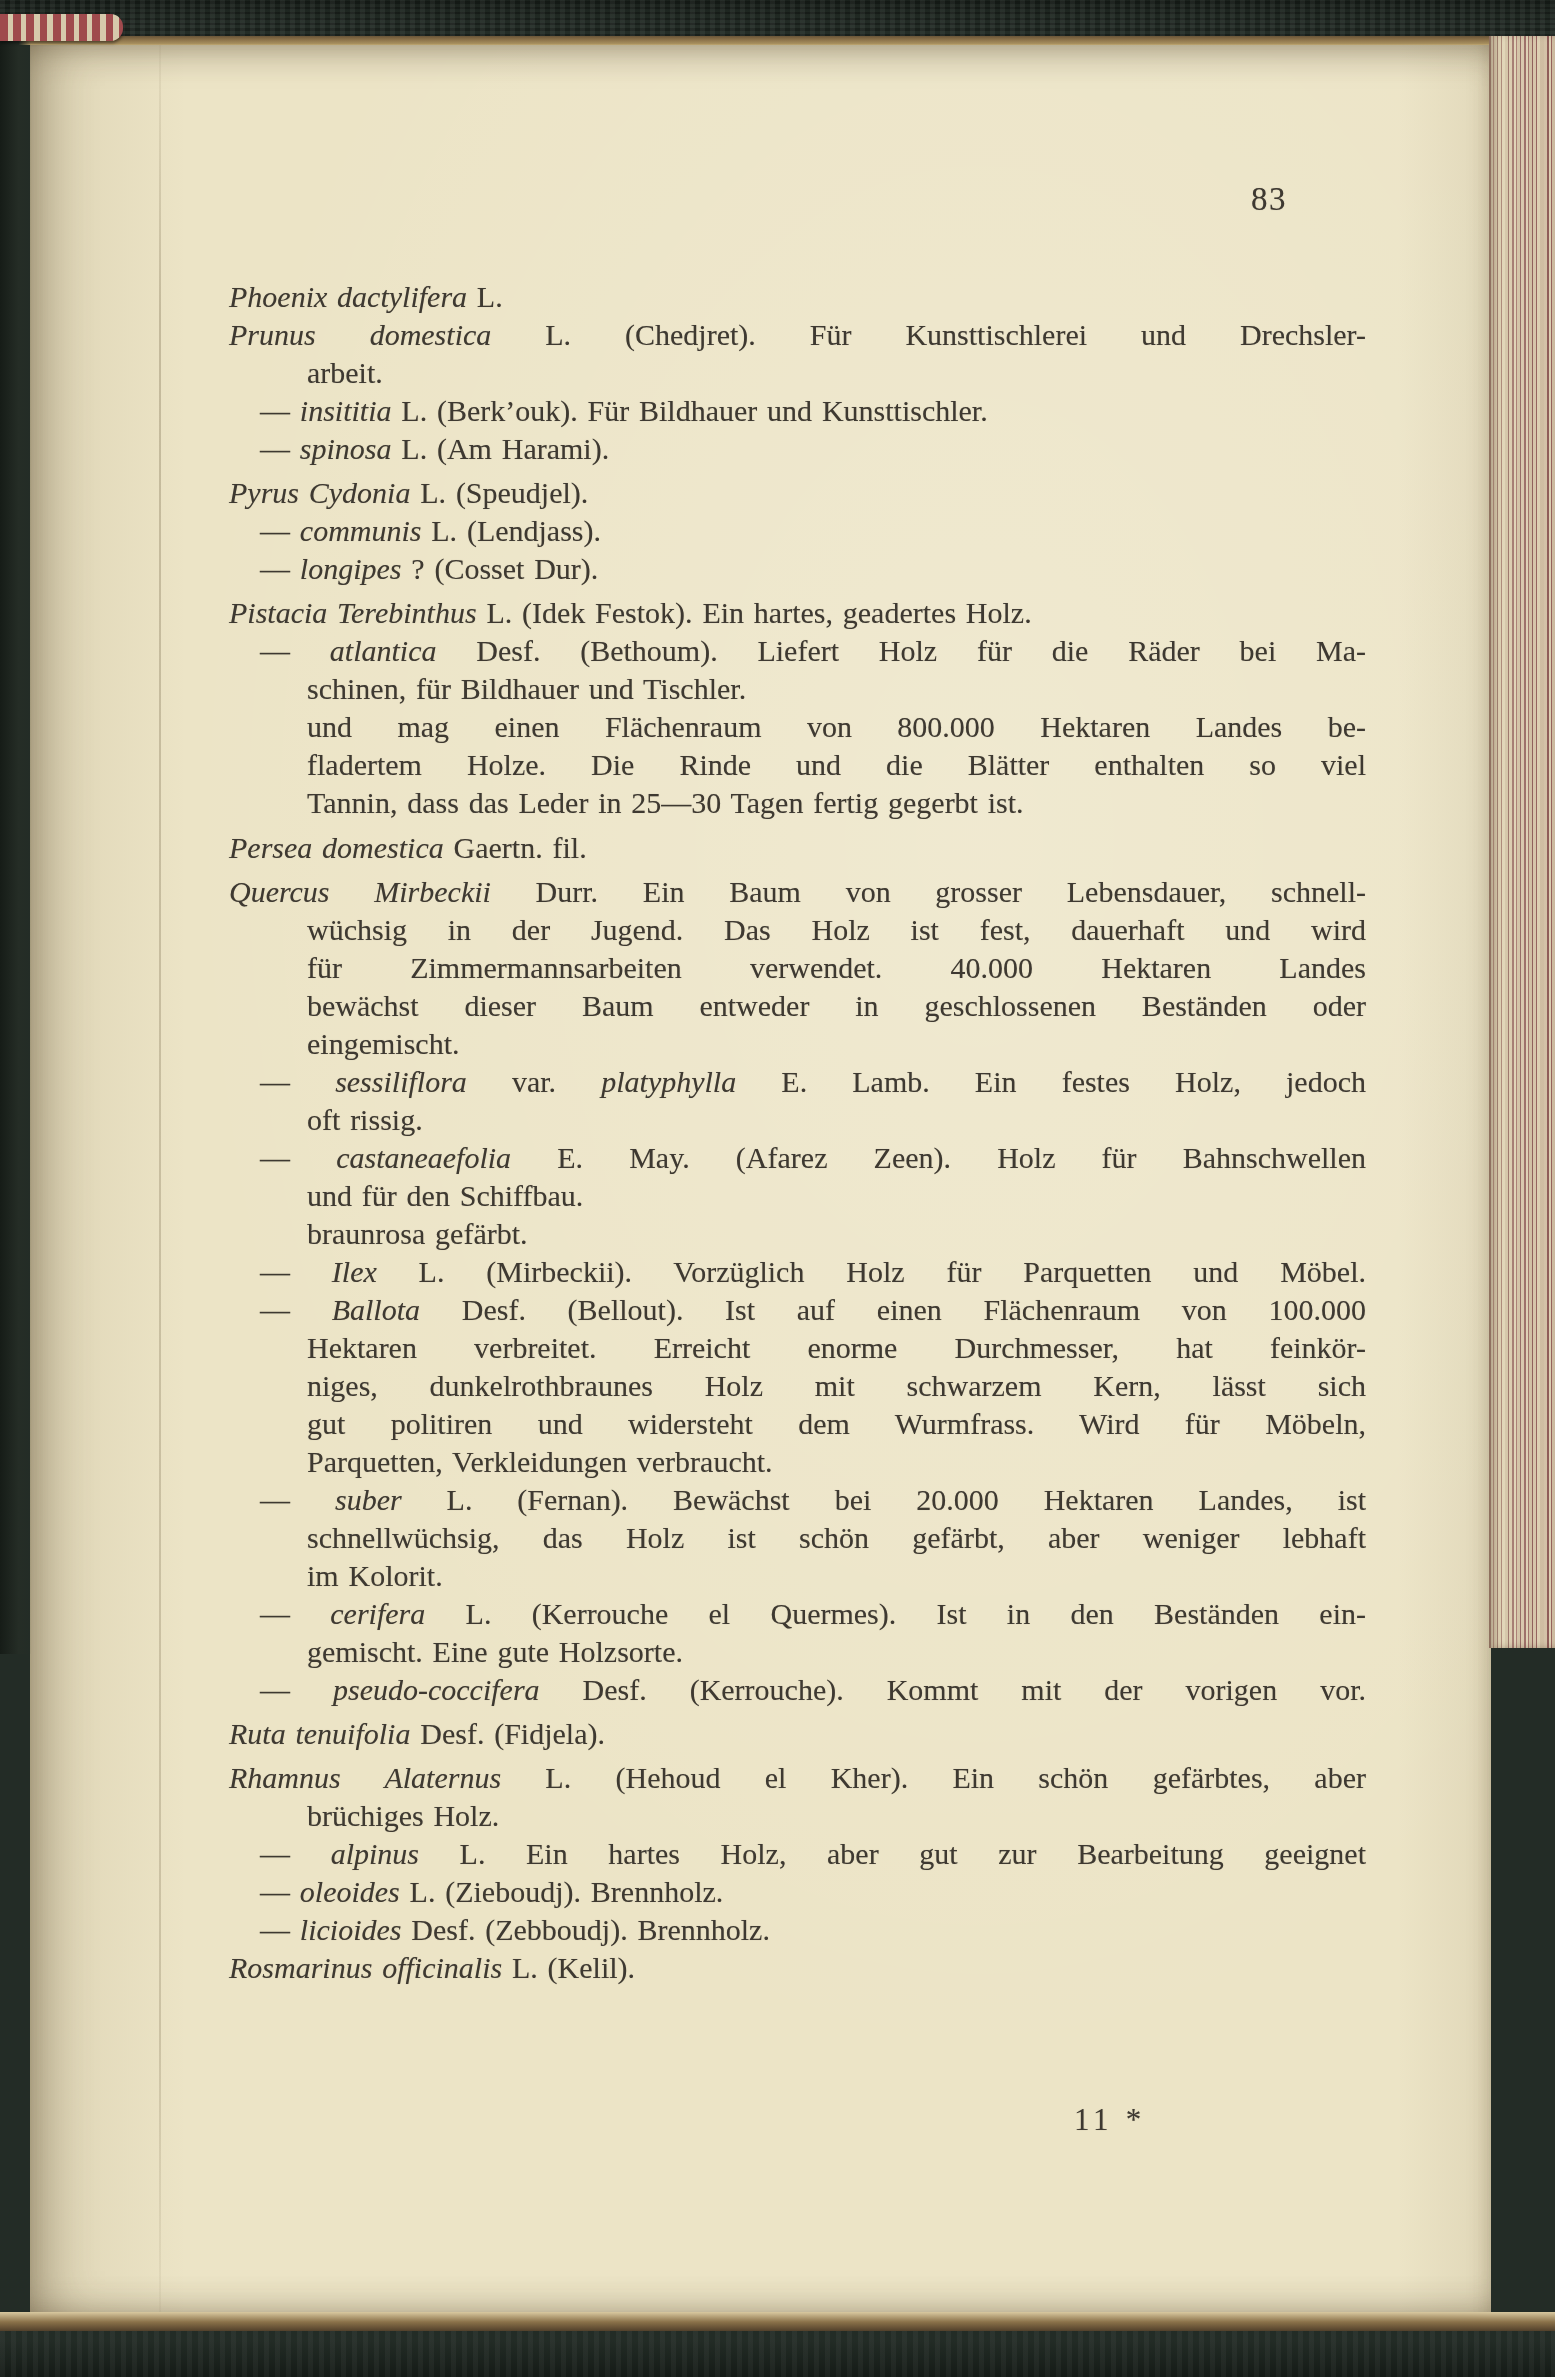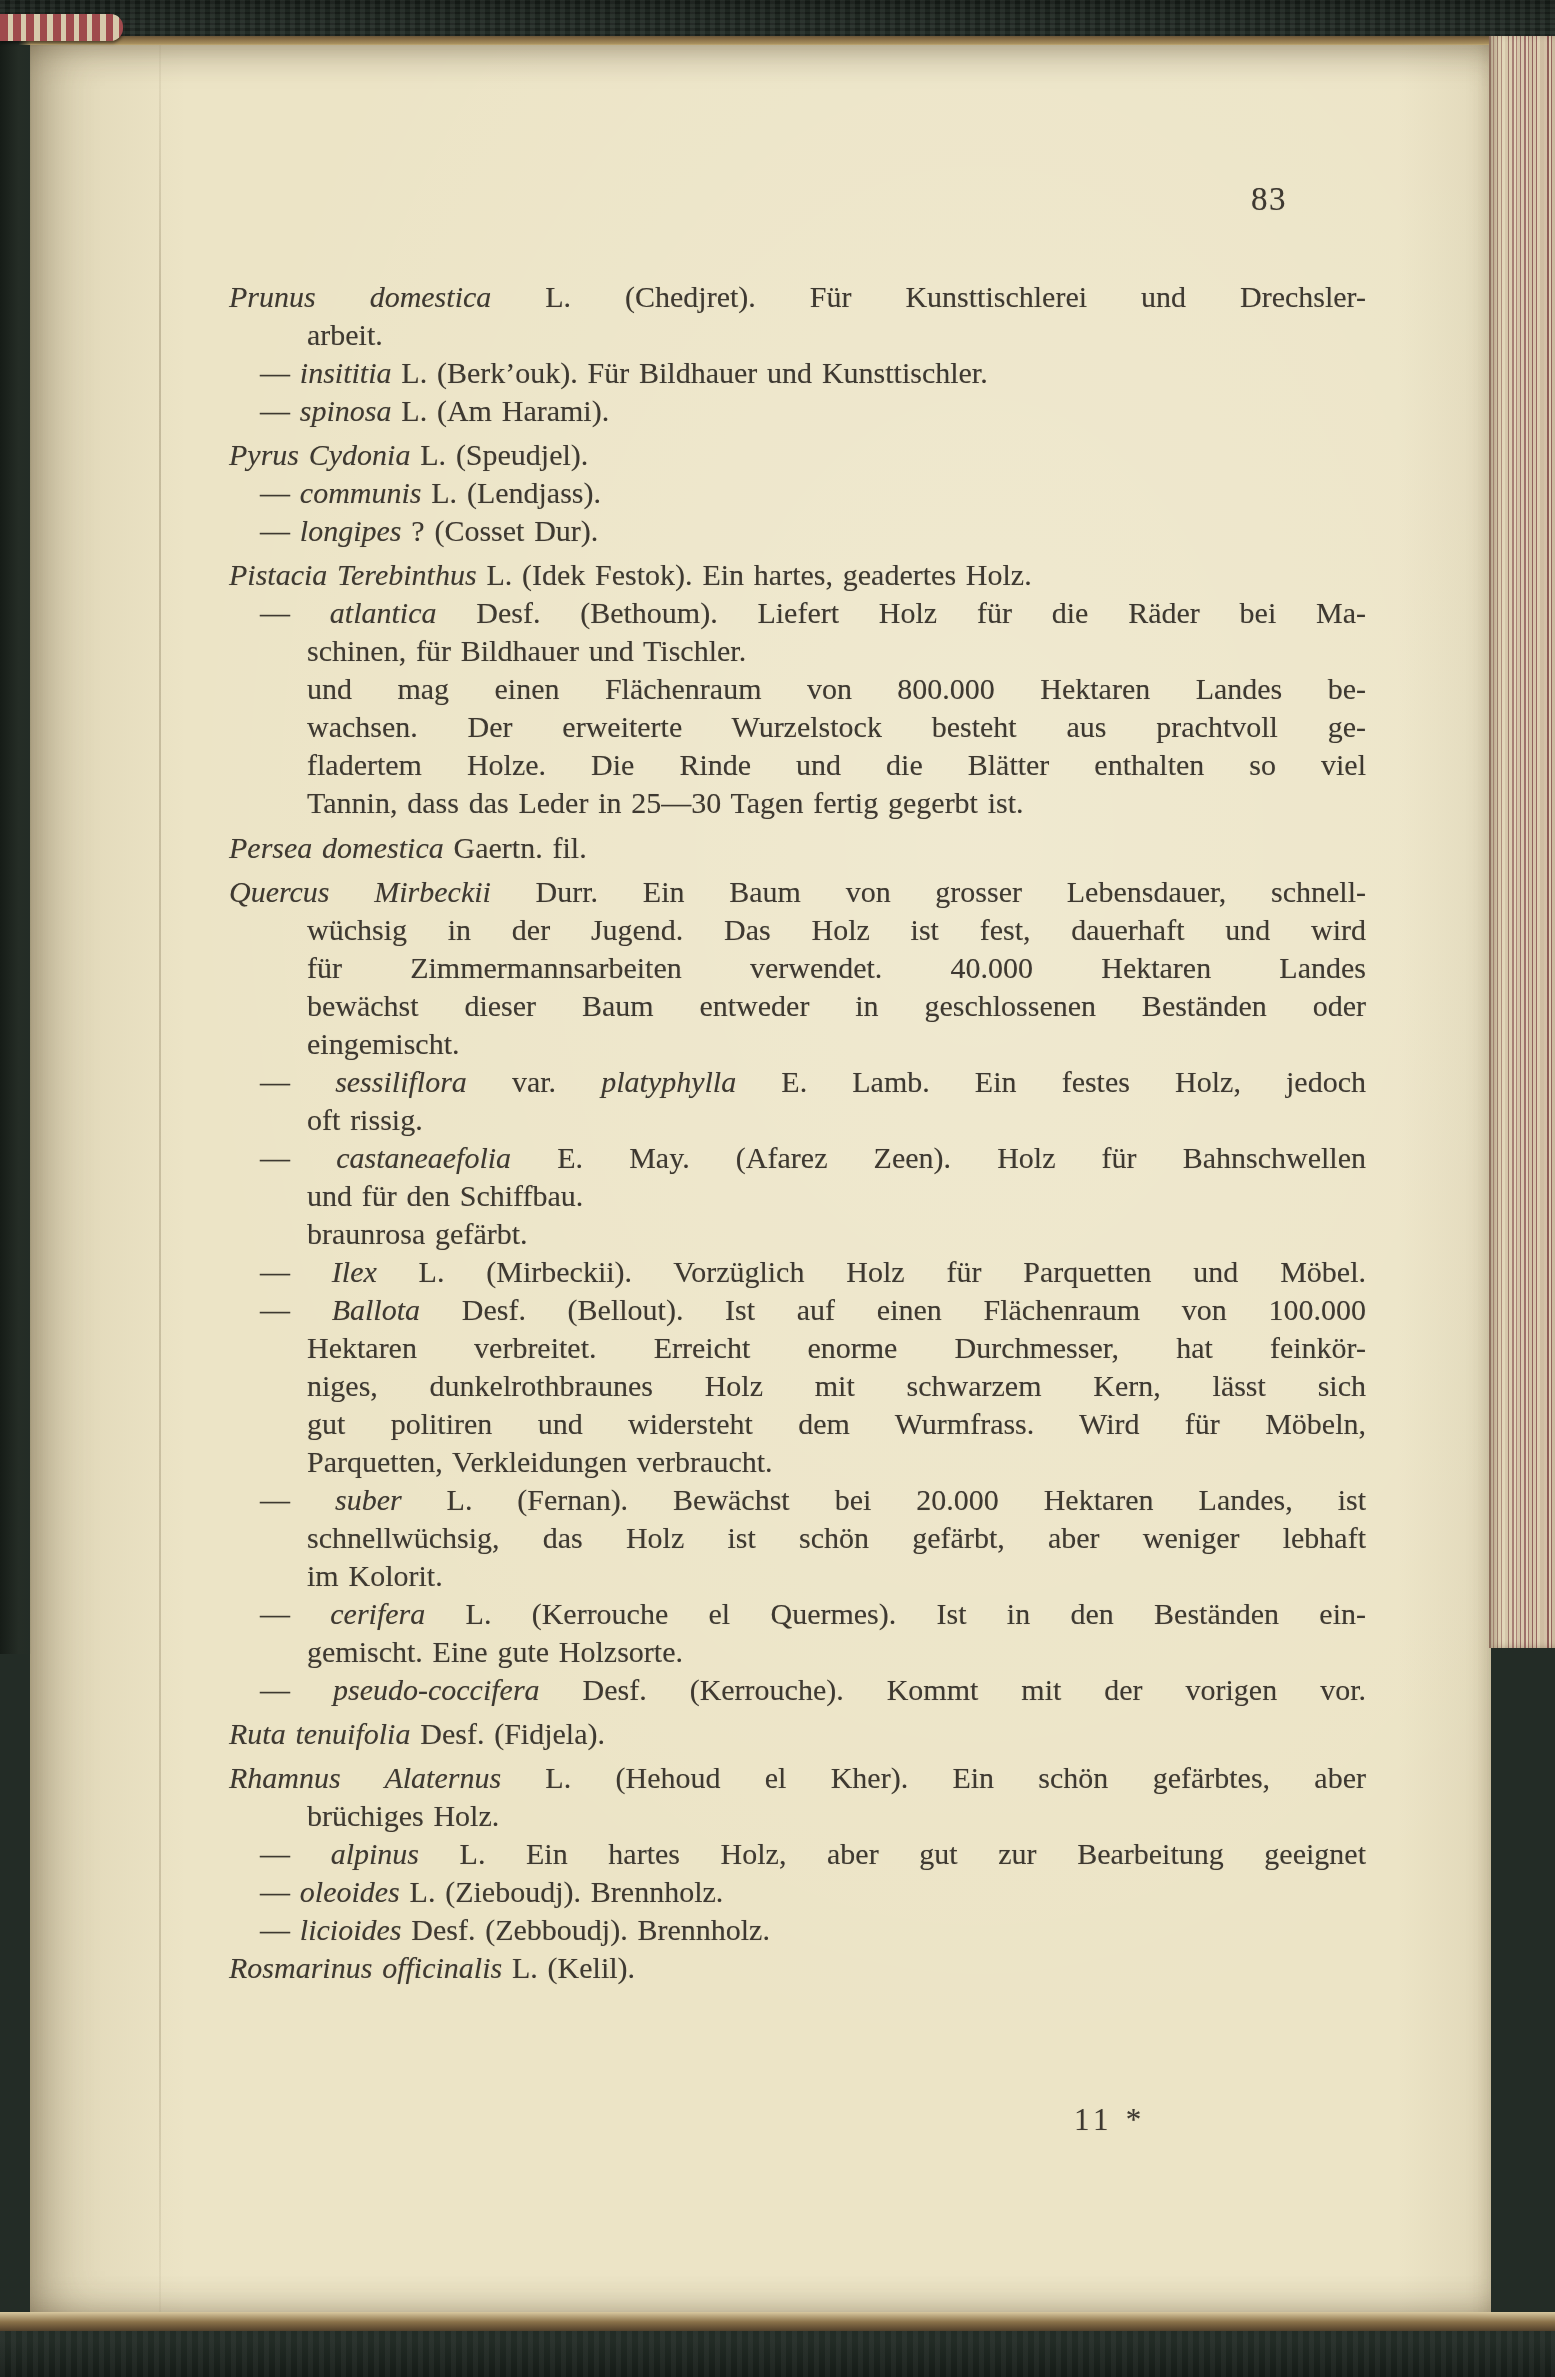--- a/index.html
+++ b/index.html
@@ -117,32 +117,32 @@
 <div class="stage">
   <div class="top-edge-line"></div>
   <div class="band-top"></div>
   <div class="headband"></div>
   <div class="spine-shadow"></div>
 
   <div class="page">
     <div class="gutter-line"></div>
     <div class="page-number">83</div>
     <div class="text-block">
+        <div class="line genus"><span class="it">Phoenix dactylifera</span><span> L.</span></div>
         <div class="line genus j"><span class="it">Prunus domestica</span><span> L. (Chedjret). Für Kunsttischlerei und Drechsler-</span></div>
         <div class="line cont"><span>arbeit.</span></div>
         <div class="line dash"><span>— </span><span class="it">insititia</span><span> L. (Berk’ouk). Für Bildhauer und Kunsttischler.</span></div>
         <div class="line dash"><span>— </span><span class="it">spinosa</span><span> L. (Am Harami).</span></div>
         <div class="line genus sp"><span class="it">Pyrus Cydonia</span><span> L. (Speudjel).</span></div>
         <div class="line dash"><span>— </span><span class="it">communis</span><span> L. (Lendjass).</span></div>
         <div class="line dash"><span>— </span><span class="it">longipes</span><span> ? (Cosset Dur).</span></div>
         <div class="line genus sp"><span class="it">Pistacia Terebinthus</span><span> L. (Idek Festok). Ein hartes, geadertes Holz.</span></div>
         <div class="line dash j"><span>— </span><span class="it">atlantica</span><span> Desf. (Bethoum). Liefert Holz für die Räder bei Ma-</span></div>
         <div class="line cont"><span>schinen, für Bildhauer und Tischler.</span></div>
         <div class="line cont j"><span>und mag einen Flächenraum von 800.000 Hektaren Landes be-</span></div>
-        <div class="line cont j"><span>wachsen. Der erweiterte Wurzelstock besteht aus prachtvoll ge-</span></div>
         <div class="line cont j"><span>fladertem Holze. Die Rinde und die Blätter enthalten so viel</span></div>
         <div class="line cont"><span>Tannin, dass das Leder in 25—30 Tagen fertig gegerbt ist.</span></div>
         <div class="line genus sp"><span class="it">Persea domestica</span><span> Gaertn. fil.</span></div>
         <div class="line genus j sp"><span class="it">Quercus Mirbeckii</span><span> Durr. Ein Baum von grosser Lebensdauer, schnell-</span></div>
         <div class="line cont j"><span>wüchsig in der Jugend. Das Holz ist fest, dauerhaft und wird</span></div>
         <div class="line cont j"><span>für Zimmermannsarbeiten verwendet. 40.000 Hektaren Landes</span></div>
         <div class="line cont j"><span>bewächst dieser Baum entweder in geschlossenen Beständen oder</span></div>
         <div class="line cont"><span>eingemischt.</span></div>
         <div class="line dash j"><span>— </span><span class="it">sessiliflora</span><span> var. </span><span class="it">platyphylla</span><span> E. Lamb. Ein festes Holz, jedoch</span></div>
         <div class="line cont"><span>oft rissig.</span></div>

